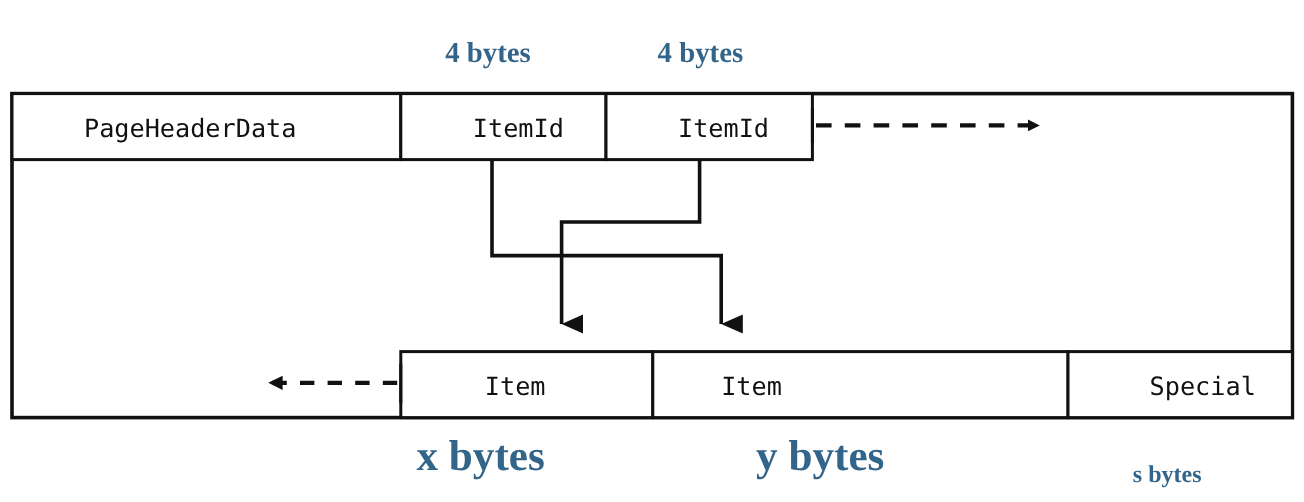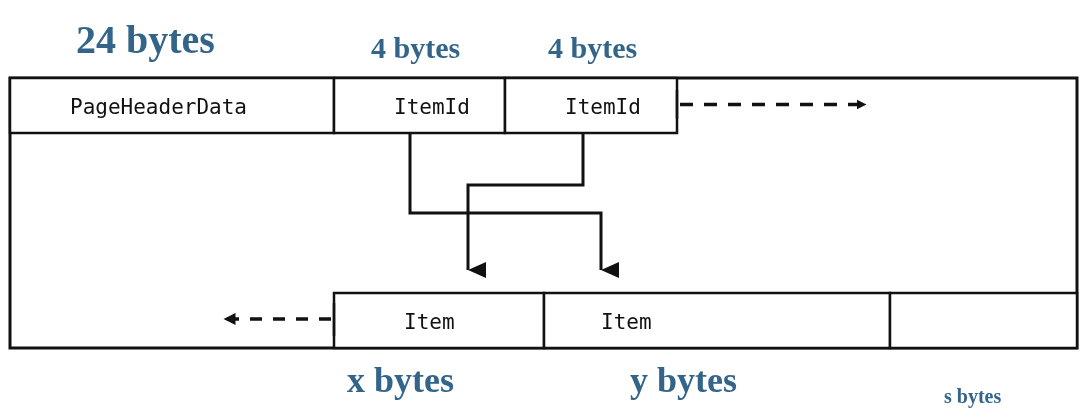--- a/index.html
+++ b/index.html
@@ -35,21 +35,21 @@
   }
   .size-label {
     position: absolute;
     font-family: "Liberation Serif", serif;
     font-weight: bold;
     color: #33658A;
     white-space: nowrap;
     line-height: 1;
   }
   .size-xl { font-size: 40px; }
-  .size-md { font-size: 30px; text-align: right; }
+  .size-md { font-size: 24px; text-align: right; }
   .size-lg { font-size: 36px; }
   .size-sm { font-size: 20px; margin-top: 20px; }
 </style>
 </head>
 <body>
 
 <div id="canvas">
 
   <svg id="diagram-svg" viewBox="0 0 1087 418">
     <defs>
@@ -96,22 +96,22 @@
       <line x1="331" y1="319" x2="224" y2="319" stroke="#111111" stroke-width="3.5" stroke-dasharray="12,11" marker-end="url(#arrowhead-left)"></line>
     </g>
   </svg>
 
   <div class="cell-label" style="left:57px; top:95px;">PageHeaderData</div>
   <div class="cell-label" style="left:381px; top:95px;">ItemId</div>
   <div class="cell-label" style="left:552px; top:95px;">ItemId</div>
 
   <div class="cell-label" style="left:391px; top:310px;">Item</div>
   <div class="cell-label" style="left:588px; top:310px;">Item</div>
+  <div class="cell-label" style="left:945px; top:310px;">Special</div>
 
-  <div class="size-label size-xl" style="left:76px; top:20px;">24 bytes</div>
   <div class="size-label size-md" style="left:371px; top:33px;">4 bytes</div>
   <div class="size-label size-md" style="left:548px; top:33px;">4 bytes</div>
 
   <div class="size-label size-lg" style="left:630px; top:362px;">y bytes</div>
   <div class="size-label size-lg" style="left:347px; top:362px;">x bytes</div>
   <div class="size-label size-sm" style="left:944px; top:366px;">s bytes</div>
 
 </div>
 
 </body></html>

